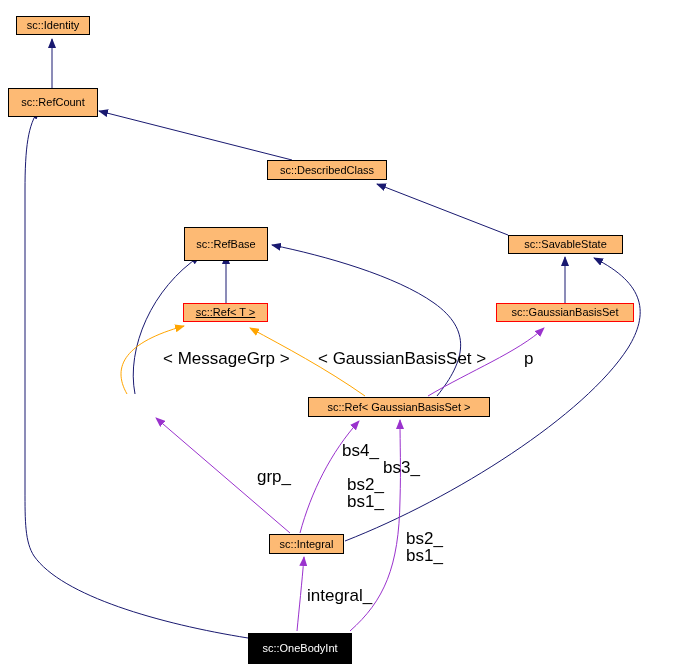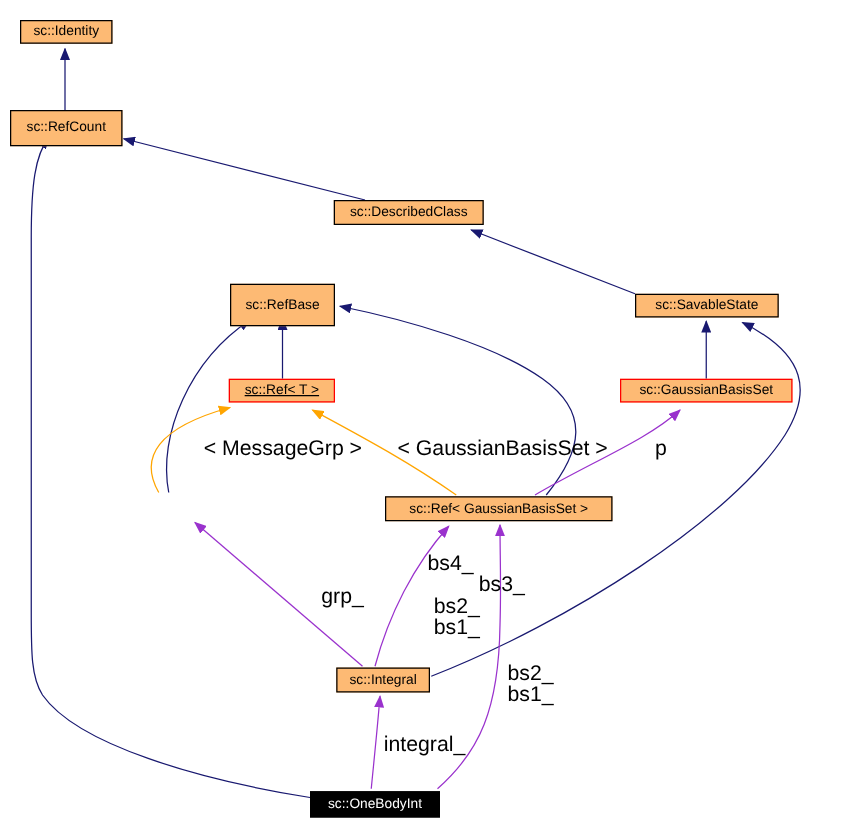--- a/index.html
+++ b/index.html
@@ -77,15 +77,15 @@
 
   <div class="node" style="left:16px;top:16px;width:74px;height:19px;">sc::Identity</div>
   <div class="node" style="left:8px;top:88px;width:90px;height:29px;">sc::RefCount</div>
   <div class="node" style="left:267px;top:160px;width:120px;height:20px;">sc::DescribedClass</div>
   <div class="node" style="left:184px;top:227px;width:84px;height:34px;">sc::RefBase</div>
   <div class="node" style="left:508px;top:235px;width:115px;height:19px;">sc::SavableState</div>
   <div class="node red" style="left:183px;top:303px;width:85px;height:19px;text-decoration:underline;">sc::Ref&lt; T &gt;</div>
   <div class="node red" style="left:496px;top:303px;width:138px;height:19px;">sc::GaussianBasisSet</div>
   <div class="node" style="left:308px;top:397px;width:182px;height:20px;">sc::Ref&lt; GaussianBasisSet &gt;</div>
   <div class="node" style="left:269px;top:534px;width:75px;height:20px;">sc::Integral</div>
-  <div class="node current" style="left:248px;top:633px;width:104px;height:21px;">sc::OneBodyInt</div>
+  <div class="node current" style="left:248px;top:633px;width:104px;height:31px;">sc::OneBodyInt</div>
 
 </div>
 
 </body></html>

